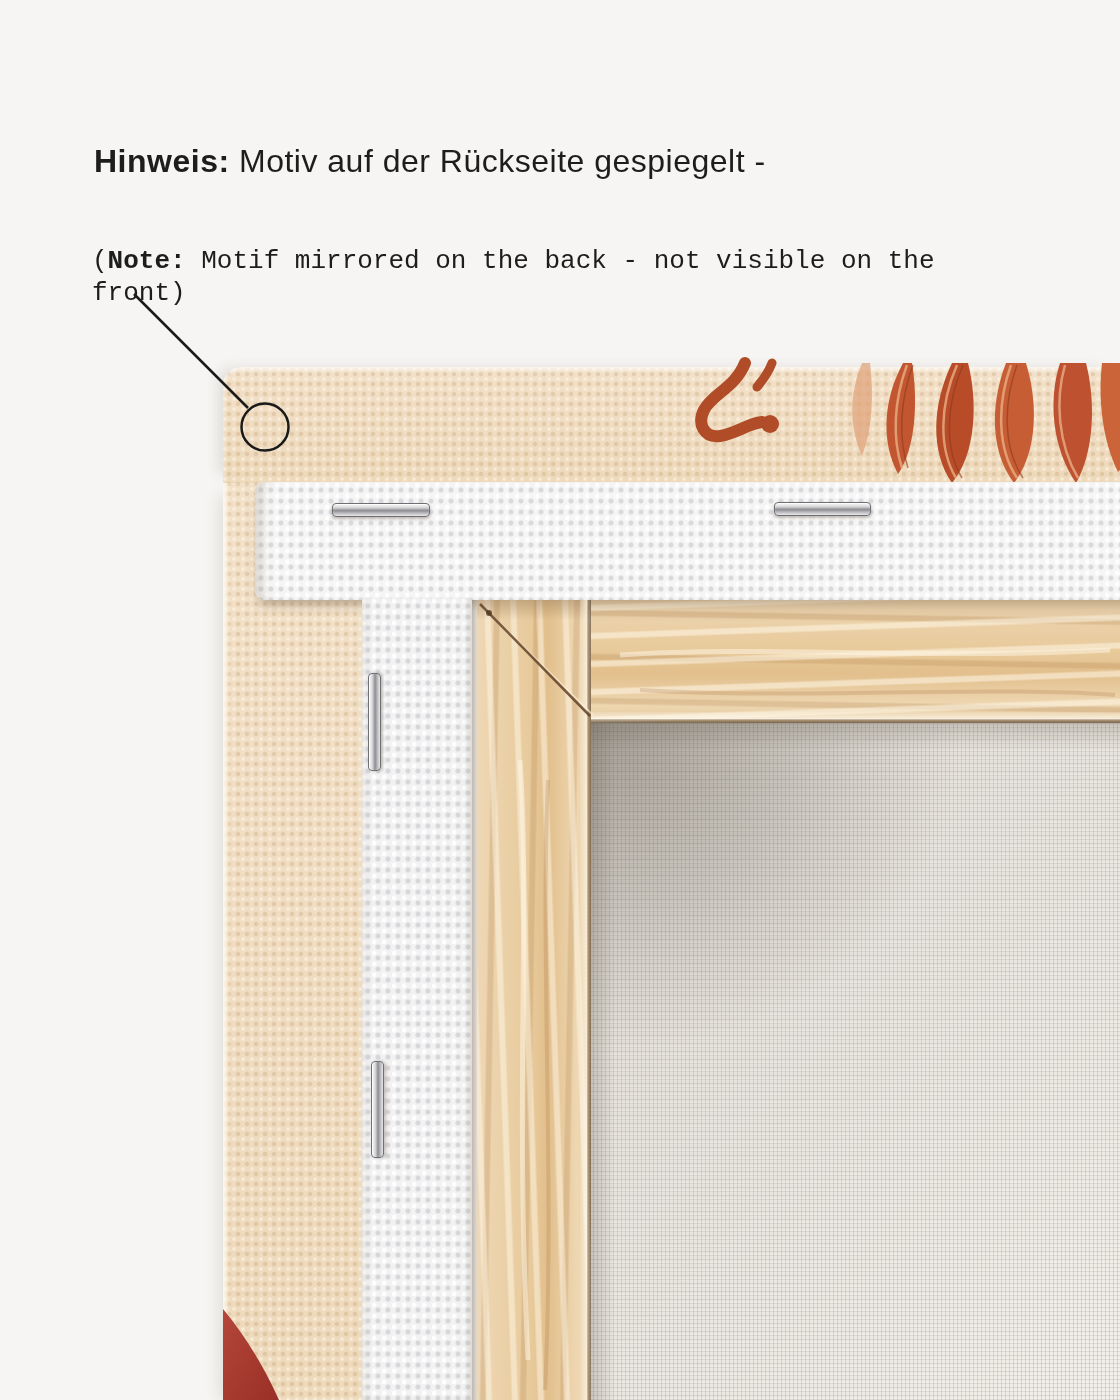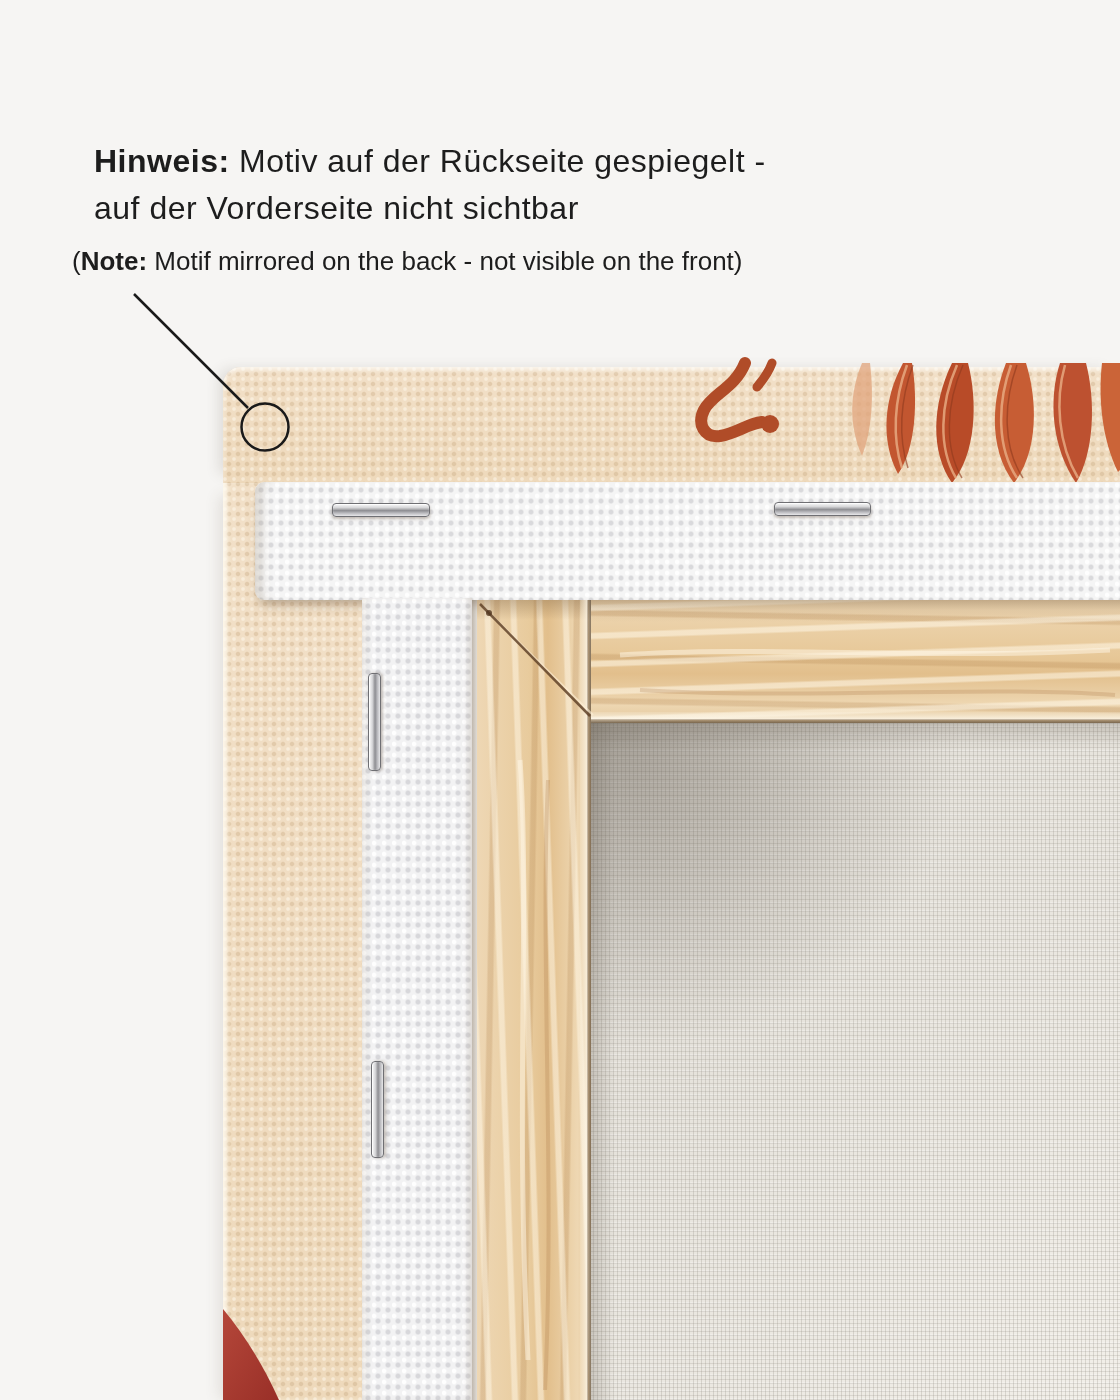--- a/index.html
+++ b/index.html
@@ -11,22 +11,22 @@
   .abs{position:absolute;}
 
   
   .note-de{
     left:88px;top:138px;width:900px;
     font-size:32px;line-height:47px;letter-spacing:.5px;
     color:#1d1d1d;z-index:6;
   }
   .note-de .line{padding-left:6px;}
   .note-en{
-    left:72px;top:245px;width:940px;
-    font-size:26px;line-height:32px;color:#1d1d1d;z-index:6;
+    left:92px;top:245px;width:940px;
+    font-size:26px;line-height:32px;color:#1d1d1d;z-index:6;font-family:Liberation Mono, monospace;
   }
   .b{font-weight:700;}
 
   
   .beige{
     background-color:#efdbc0;
     background-image:
       radial-gradient(circle at 2px 2px, rgba(255,250,240,.5) 1.2px, transparent 2.4px),
       radial-gradient(circle at 6px 7px, rgba(193,160,118,.32) 1.6px, transparent 2.8px),
       linear-gradient(180deg,#f2e0c8 0%,#eed9bb 100%);
@@ -124,21 +124,20 @@
   .st4{left:371px;top:1061px;width:11px;height:95px;}
 
   svg.layer{left:0;top:0;z-index:2;pointer-events:none;}
   svg.layer.top{z-index:5;}
 </style>
 </head>
 <body>
 
 <div class="abs note-de">
   <div class="line"><span class="b">Hinweis:</span><span> Motiv auf der Rückseite gespiegelt -</span></div>
-  <div class="line">auf der Vorderseite nicht sichtbar</div>
 </div>
 <div class="abs note-en"><span>(</span><span class="b">Note:</span><span> Motif mirrored on the back - not visible on the front)</span></div>
 
 <div class="abs beige beige-top"></div>
 <div class="abs beige beige-left"></div>
 
 <svg class="abs layer" width="1120" height="1400" viewBox="0 0 1120 1400">
   <defs>
     <linearGradient id="wedgeGrad" x1="0" y1="0" x2="1" y2="1">
       <stop offset="0" stop-color="#b5473a"></stop>

